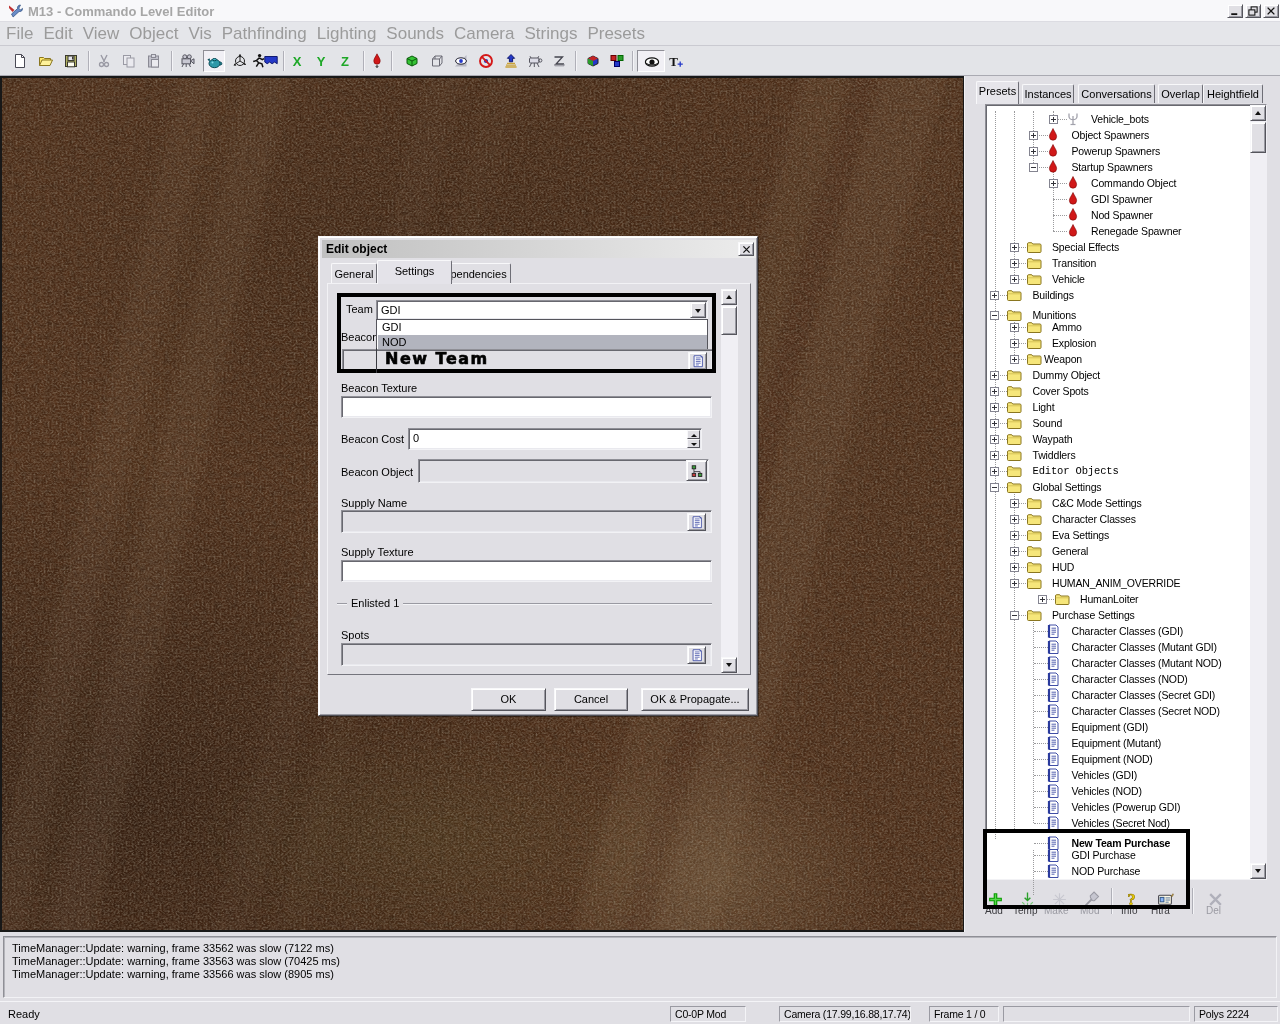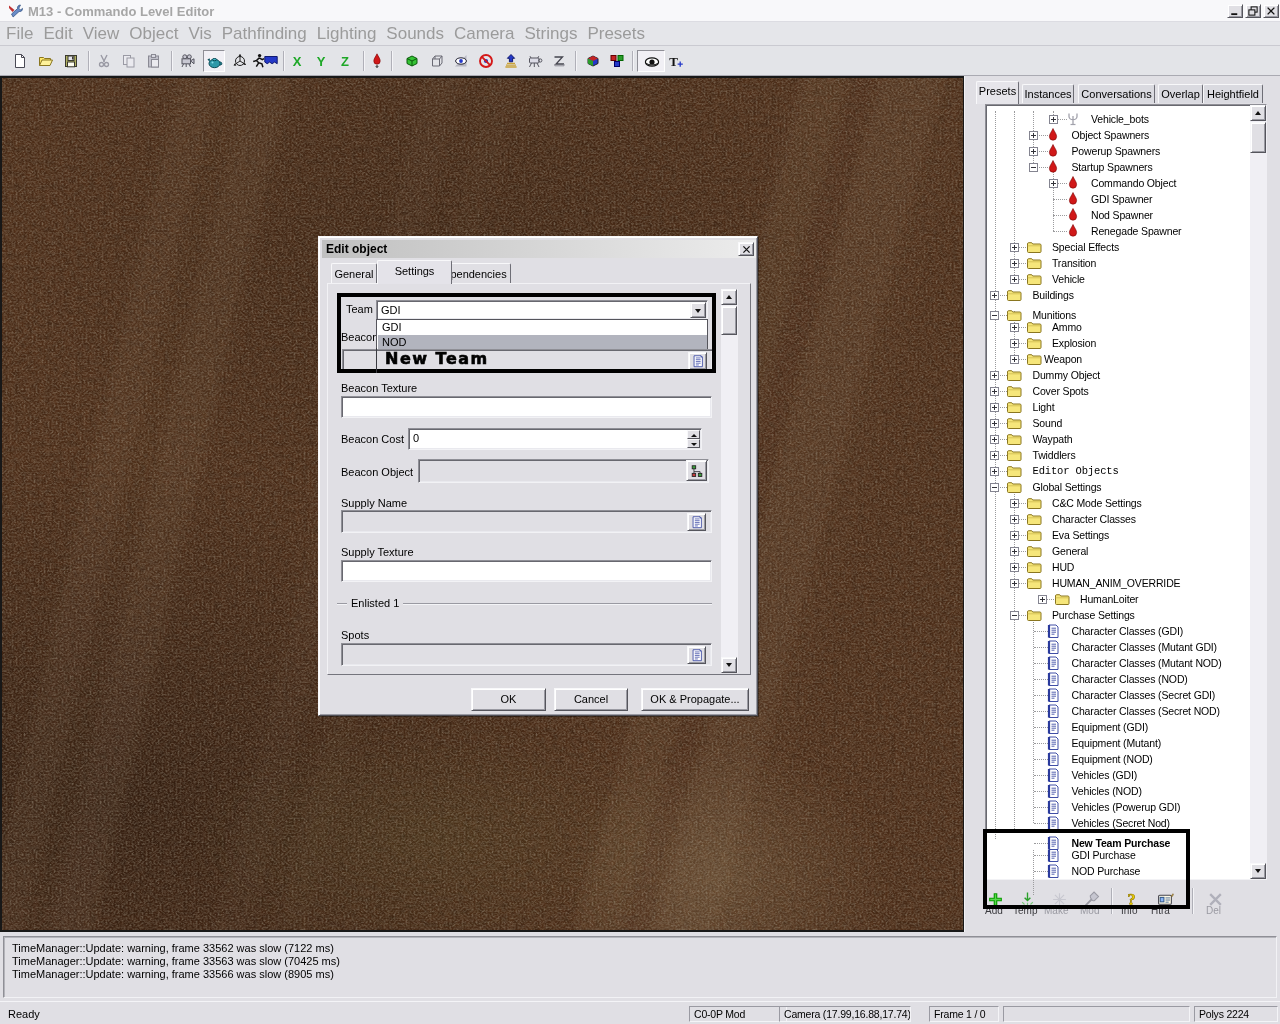--- a/index.html
+++ b/index.html
@@ -1104,20 +1104,20 @@
   </div>
 
   <div class="abs" id="logbox">
       <div class="logline" style="top: 5px;">TimeManager::Update: warning, frame 33562 was slow (7122 ms)</div>
       <div class="logline" style="top: 18px;">TimeManager::Update: warning, frame 33563 was slow (70425 ms)</div>
       <div class="logline" style="top: 31px;">TimeManager::Update: warning, frame 33566 was slow (8905 ms)</div>
     </div>
 
   <div class="abs" id="statusbar">
     <span id="status-ready">Ready</span>
-  <div class="spanel" style="left: 689px; width: 98px;">C0-0P Mod</div>
+  <div class="spanel" style="left: 670px; width: 76px;">C0-0P Mod</div>
       <div class="spanel" style="left: 779px; width: 132px;">Camera (17.99,16.88,17.74)</div>
       <div class="spanel" style="left: 929px; width: 70px;">Frame 1 / 0</div>
       <div class="spanel" style="left: 1003px; width: 187px;"></div>
       <div class="spanel" style="left: 1194px; width: 84px;">Polys 2224</div>
     </div>
 
 </div>
 
 </body></html>

